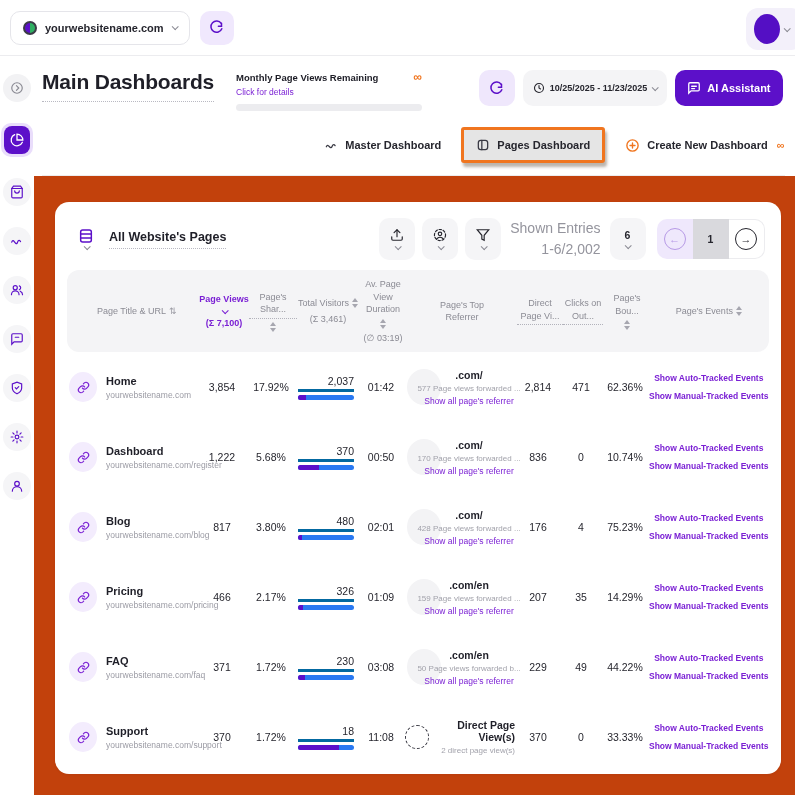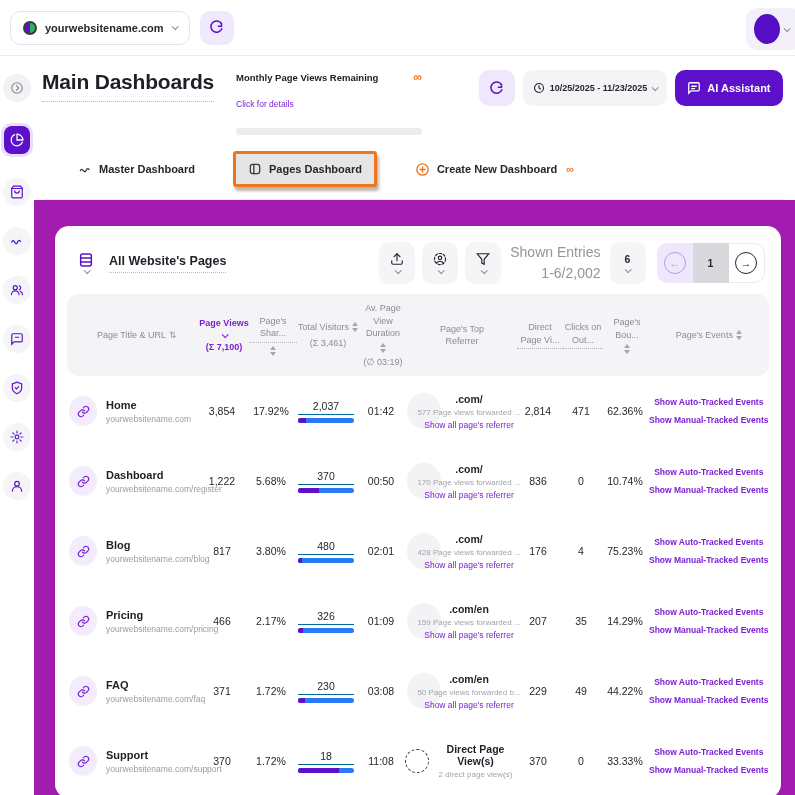--- a/index.html
+++ b/index.html
@@ -21,42 +21,42 @@
   .sb-btn.collapse { color:#8a8a93; background:#f2f2f4; }
   .sb-active-halo { width:32px; height:34px; border-radius:10px; background:#e9ddfb; display:flex; align-items:center; justify-content:center; cursor:pointer; }
   .sb-active { width:26px; height:28px; border-radius:8px; background:#5c10c9; display:flex; align-items:center; justify-content:center; color:#fff; }
 
   .content { flex:1; display:flex; flex-direction:column; margin-right:20px; }
 
   
   .page-head { background:#fff; padding:14px 10px 0 8px; }
   .head-row { display:flex; align-items:flex-start; }
   .page-title { font-size:21px; font-weight:bold; letter-spacing:-0.2px; border-bottom:1px dotted #b9b9c2; padding-bottom:7px; }
-  .quota { margin-left:22px; width:186px; display:grid; grid-template-columns:1fr auto; row-gap:16px; padding-top:2px; }
+  .quota { margin-left:22px; width:186px; display:grid; grid-template-columns:1fr auto; row-gap:4px; padding-top:2px; }
   .quota-label { font-size:9.5px; font-weight:bold; color:#1d1d26; }
   .quota-inf { font-size:12px; color:#f0751f; font-weight:bold; line-height:10px; justify-self:end; }
   .quota-link { font-size:8.5px; color:#7a1fd4; grid-column:1 / 3; cursor:pointer; }
   .quota-bar { grid-column:1 / 3; height:7px; border-radius:4px; background:#ececef; margin-top:3px; }
   .head-actions { margin-left:auto; display:flex; align-items:center; gap:8px; padding-right:2px; }
   .refresh-btn { width:36px; height:36px; border-radius:10px; background:#efe7fc; color:#5c10c9; display:flex; align-items:center; justify-content:center; cursor:pointer; }
   .date-pill { height:36px; background:#f4f4f6; border-radius:10px; display:flex; align-items:center; gap:5px; padding:0 10px; cursor:pointer; }
   .date-text { font-size:9px; font-weight:bold; color:#26262e; }
   .ai-btn { height:36px; background:#5c10c9; color:#fff; border-radius:10px; display:flex; align-items:center; gap:6px; padding:0 12px; font-size:11px; font-weight:bold; cursor:pointer; }
 
   
-  .tabs { display:flex; align-items:center; gap:38px; padding:16px 0 12px 36px; background:#fff; border-bottom:1px solid #ececef; }
+  .tabs { display:flex; align-items:center; gap:20px; padding:16px 0 12px 36px; background:#fff; border-bottom:1px solid #ececef;justify-content:flex-end; }
   .tab { display:flex; align-items:center; gap:7px; font-size:11px; font-weight:bold; color:#26262e; cursor:pointer; }
   .tab .ticon { color:#3a3a44; display:flex; }
   .tab.highlight { border:3px solid #f0751f; border-radius:3px; padding:8px 12px; box-shadow:2px 4px 3px rgba(60,40,20,.35); background:#e5e5e5; }
   .tab.create { color:#26262e; }
   .tab.create .ticon { color:#f0751f; }
   .tab-badge { color:#f0751f; font-size:11px; font-weight:bold; margin-left:2px; }
 
   
-  .work { flex:1; background:#a21caf; padding:26px 14px 22px 21px; }
+  .work { flex:1; background:#c2410c; padding:26px 14px 22px 21px; }
   .card { background:#fff; border-radius:14px; box-shadow:0 1px 3px rgba(20,20,40,.06); padding:14px 12px 12px; height:572px; }
 
   .card-head { display:flex; align-items:center; padding:2px 4px 10px; }
   .tbl-icon-wrap { display:flex; flex-direction:column; align-items:center; gap:1px; width:30px; color:#5c10c9; cursor:pointer; }
   .card-title { margin-left:8px; font-size:12.5px; font-weight:bold; border-bottom:1px dotted #b9b9c2; padding-bottom:4px; }
   .card-tools { margin-left:auto; display:flex; align-items:center; gap:7px; }
   .tool-btn { width:36px; height:42px; border-radius:10px; background:#f5f5f7; display:flex; flex-direction:column; align-items:center; justify-content:center; gap:3px; color:#26262e; cursor:pointer; }
   .shown { text-align:right; font-size:14px; color:#94949d; line-height:1.5; margin:0 2px; }
   .pager { display:flex; align-items:center; margin-left:4px; }
   .pg-seg { width:36px; height:40px; display:flex; align-items:center; justify-content:center; }
@@ -84,32 +84,32 @@
   .colsort { color:#9a9aa3; font-size:9px; letter-spacing:-1px; }
 
   .trow { min-height:70px; }
   .c-title { display:flex; align-items:center; gap:9px; padding-left:2px; }
   .link-chip { width:28px; height:30px; border-radius:50%; background:#f3ecfd; color:#7a1fd4; display:flex; align-items:center; justify-content:center; flex-shrink:0; cursor:pointer; }
   .r-title { font-size:11px; font-weight:bold; color:#1f1f28; }
   .r-url { font-size:8.5px; color:#9b9ba4; margin-top:3px; }
   .c-num { font-size:10.5px; color:#26262e; text-align:center; }
   .c-vis { display:flex; flex-direction:column; align-items:center; }
   .vis-inner { width:56px; }
-  .vis-num { font-size:10.5px; color:#26262e; text-align:center; border-bottom:1px solid #0369a1; padding-bottom:2px; }
+  .vis-num { font-size:10.5px; color:#26262e; text-align:right; border-bottom:3px solid #0369a1; padding-bottom:2px; }
   .vis-bar { display:flex; height:5px; border-radius:3px; overflow:hidden; margin-top:3px; background:#2979f2; }
   .seg-purple { background:#5c10c9; height:100%; }
   .c-ref { display:flex; align-items:center; justify-content:center; position:relative; }
   .ref-avatar { width:34px; height:36px; border-radius:50%; background:#f3f3f5; position:absolute; left:2px; top:50%; transform:translateY(-50%); }
   .ref-dashed { display:none; width:24px; height:24px; border-radius:50%; border:1.6px dashed #3a3a44; flex-shrink:0; margin-right:7px; }
   .ref-body { position:relative; text-align:center; padding-left:18px; }
   .ref-name { font-size:10.5px; font-weight:bold; color:#1f1f28; }
   .ref-note { font-size:8px; color:#a2a2ab; margin-top:3px; white-space:nowrap; }
   .ref-link { font-size:8.5px; color:#7a1fd4; margin-top:3px; cursor:pointer; }
   .c-ref.is-direct .ref-dashed { display:block; }
-  .c-ref.is-direct .ref-body { padding-left:0; text-align:center; }
+  .c-ref.is-direct .ref-body { padding-left:0; text-align:right; }
   .c-events { display:flex; flex-direction:column; align-items:center; gap:8px; }
   .ev-link { font-size:8.5px; font-weight:bold; color:#7a1fd4; cursor:pointer; white-space:nowrap; }
 
   svg { display:block; }
 </style>
 </head>
 <body>
 
 <div class="topbar">
   <div class="site-select">

